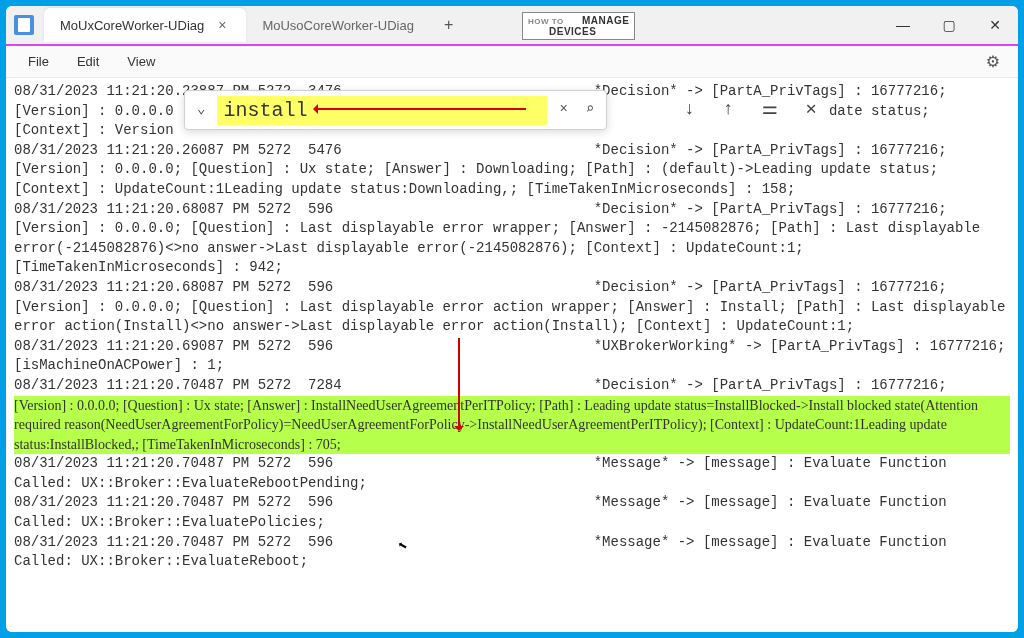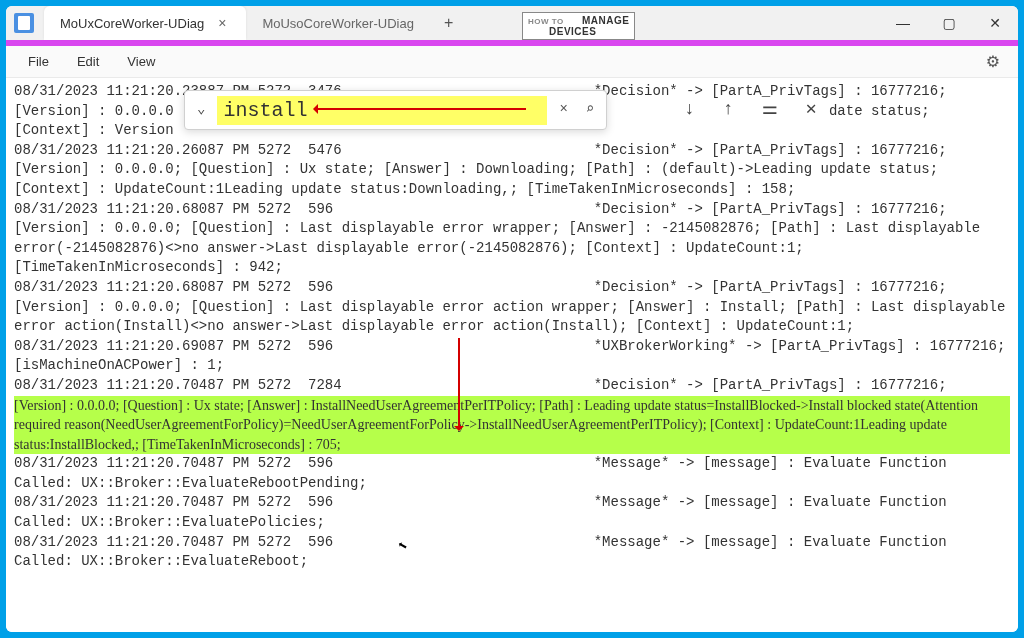--- a/index.html
+++ b/index.html
@@ -19,21 +19,21 @@
     display: flex;
     flex-direction: column;
     overflow: hidden;
   }
   
   .titlebar {
     display: flex;
     align-items: center;
     height: 40px;
     background: #f1f1f1;
-    border-bottom: 6px solid #d946ef;
+    border-bottom: 2px solid #d946ef;
     position: relative;
   }
   .app-icon {
     width: 20px; height: 20px;
     background: #4a90e2;
     margin: 0 10px 0 8px;
     border-radius: 2px;
     display: flex;
     align-items: center;
     justify-content: center;

